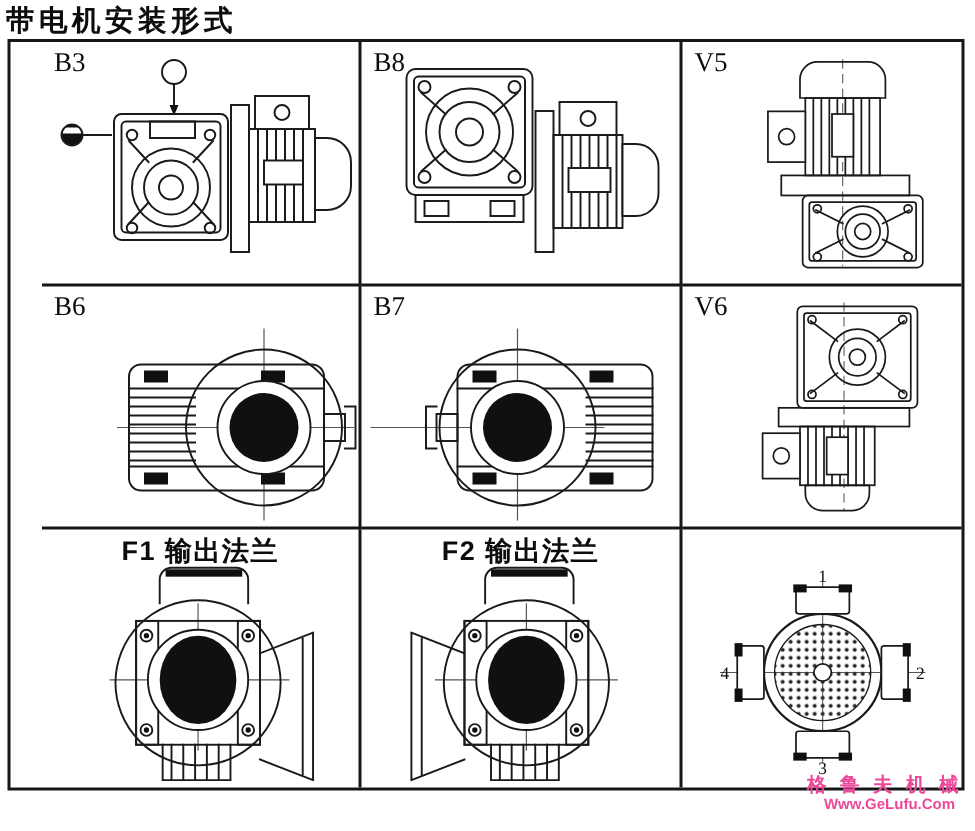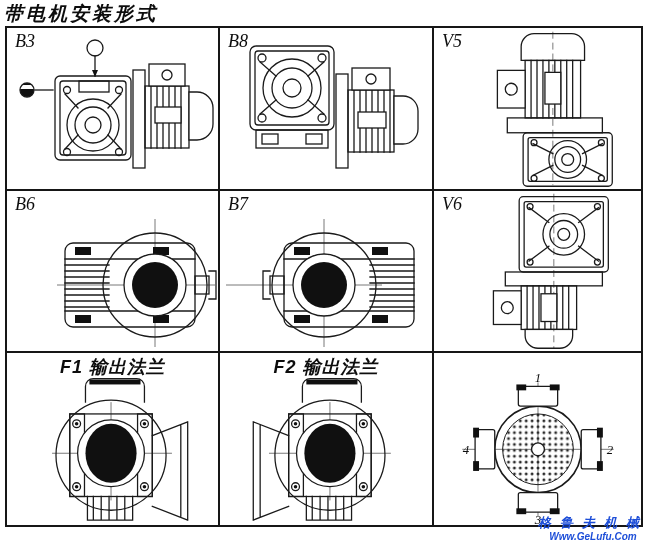--- a/index.html
+++ b/index.html
@@ -1,22 +1,22 @@
 <!DOCTYPE html>
 <html><head>
 <meta charset="utf-8">
 <style>
   html,body{margin:0;padding:0;background:#fff;}
   #page{position:relative;width:650px;height:554px;background:#fff;overflow:hidden;
-        font-family:"Liberation Sans",sans-serif;color:#111;font-style:italic;}
+        font-family:"Liberation Sans",sans-serif;color:#111;}
   #title{position:absolute;left:4px;top:1px;font-size:19px;font-weight:bold;
          letter-spacing:3px;color:#0d0d0d;}
   #grid{position:absolute;left:5px;top:26px;width:638px;height:501px;box-sizing:border-box;
         border:2px solid #161616;display:grid;
-        grid-template-columns:213px 214px auto;grid-template-rows:163px 162px auto;}
+        grid-template-columns:213px 214px auto;grid-template-rows:163px 162px auto;padding-left:21px;}
   .cell{position:relative;box-sizing:border-box;border-right:2px solid #161616;
         border-bottom:2px solid #161616;overflow:hidden;}
   .cell.no-r{border-right:none;}
   .cell.no-b{border-bottom:none;}
   .cell-label{position:absolute;top:3px;left:8px;font-family:"Liberation Serif",serif;
               font-size:18px;color:#0d0d0d;z-index:2;}
   .cell-header{position:absolute;top:2px;left:0;width:100%;text-align:center;
                font-size:18px;font-weight:bold;letter-spacing:1px;color:#0d0d0d;z-index:2;}
   .cell svg{position:absolute;inset:0;width:100%;height:100%;}
   .d{stroke:#1a1a1a;fill:none;stroke-width:1.3;stroke-linecap:square;}
@@ -320,18 +320,18 @@
         <text class="num" x="105" y="30" text-anchor="middle">1</text>
         <text class="num" x="175" y="103" text-anchor="start">2</text>
         <text class="num" x="105" y="174" text-anchor="middle">3</text>
         <text class="num" x="35" y="103" text-anchor="end">4</text>
       </svg>
     </div>
 
   </div>
 
 
-  <div id="watermark" style="color: #1d4ed8;">
+  <div id="watermark" style="color: #ec4899;">
     <div class="wm1">格鲁夫机械</div>
     <div class="wm2">Www.GeLufu.Com</div>
   </div>
 
 </div>
 
 </body></html>

